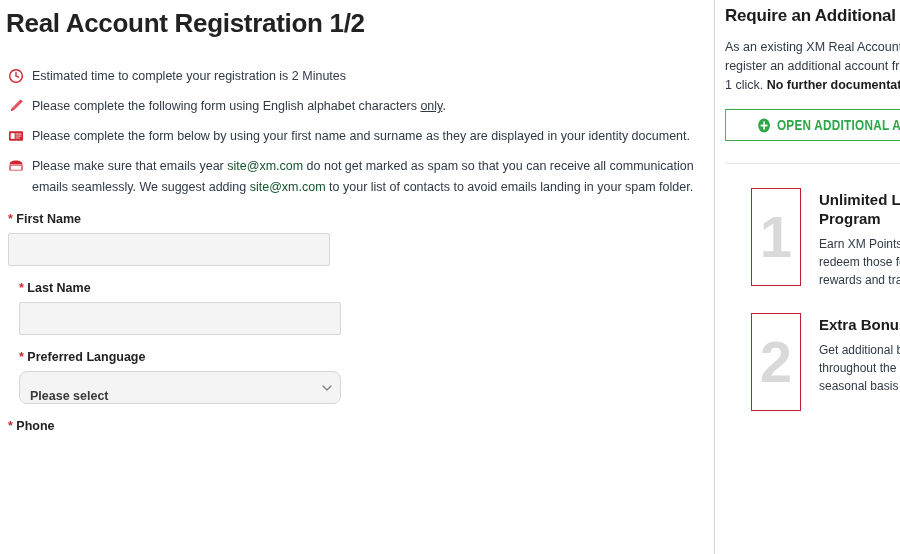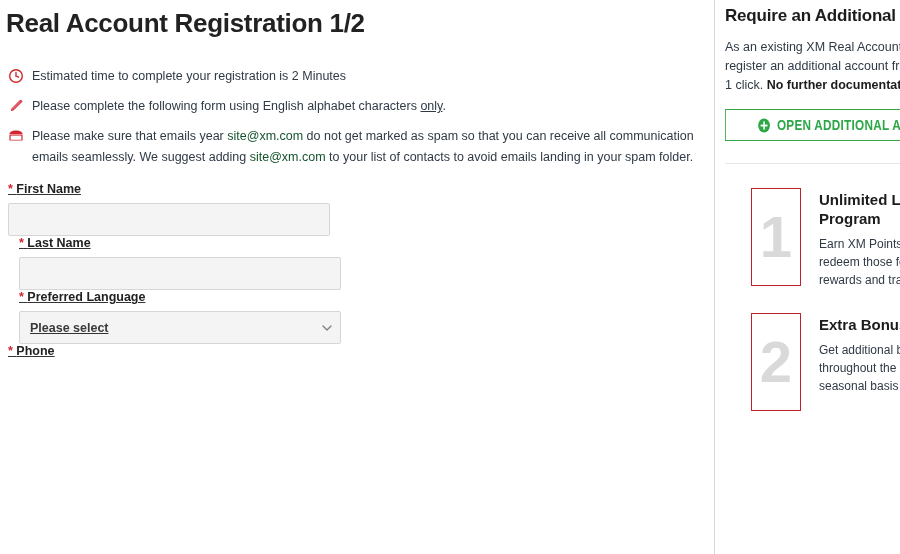--- a/index.html
+++ b/index.html
@@ -71,21 +71,21 @@
     letter-spacing: -0.2px;
   }
 
   .form-grid {
     margin-top: 14px;
     display: flex;
     flex-wrap: wrap;
   }
   .field {
     width: 350px;
-    text-decoration: underline;
+    margin-bottom: 15px;
   }
   .field.right { margin-left: 11px; }
 
   .field-label {
     font-size: 12.5px;
     font-weight: bold;
     color: #222222;
     margin: 0 0 7px 2px;
     display: block;
   }
@@ -106,24 +106,24 @@
     margin-left: 2px;
   }
 
   
   .select-shell {
     position: relative;
     width: 322px;
     height: 33px;
     background: #f4f4f4;
     border: 1px solid #d6d6d6;
-    border-radius: 2px;
+    border-radius: 8px;
     margin-left: 2px;
     display: flex;
-    align-items: center;
+    align-items: flex-end;
   }
   .select-shell .sel-value {
     flex: 1;
     padding: 0 10px;
     font-size: 12.5px;
     font-weight: bold;
     color: #3a3a3a;
     white-space: nowrap;
     overflow: hidden;
   }
@@ -269,20 +269,32 @@
       <div class="notice">
         <span class="notice-ico">
           <svg width="16" height="16" viewBox="0 0 16 16">
             <path d="M12.6 1.9 L14.1 3.4 L5.6 11.9 L3.4 12.6 L4.1 10.4 Z" fill="#e8616f" stroke="#d1262f" stroke-width="0.9" stroke-linejoin="round"></path>
             <path d="M11.4 3.1 L12.9 4.6" stroke="#d1262f" stroke-width="0.9"></path>
           </svg>
         </span>
         <span>Please complete the following form using English alphabet characters </span><span class="u-under">only</span><span>.</span>
       </div>
 
+      <div class="notice">
+        <span class="notice-ico">
+          <svg width="16" height="16" viewBox="0 0 16 16">
+            <rect x="1" y="3.3" width="14" height="9.4" rx="0.8" fill="#d1262f"></rect>
+            <rect x="2.7" y="5.2" width="4" height="5.6" fill="#ffffff"></rect>
+            <rect x="7.6" y="5.3" width="5.8" height="1.5" fill="#f3a0a8"></rect>
+            <rect x="7.6" y="7.5" width="5.8" height="1.2" fill="#f3a0a8"></rect>
+            <rect x="7.6" y="9.4" width="4.2" height="1.2" fill="#f3a0a8"></rect>
+          </svg>
+        </span>
+        <span>Please complete the form below by using your first name and surname as they are displayed in your identity document.</span>
+      </div>
 
       <div class="notice">
         <span class="notice-ico">
           <svg width="16" height="16" viewBox="0 0 16 16">
             <path d="M1.4 6.6 C1.4 4.1 3.4 2.4 8 2.4 C12.6 2.4 14.6 4.1 14.6 6.6 Z" fill="#d1262f"></path>
             <rect x="1.4" y="6.9" width="13.2" height="5.6" rx="0.6" fill="#d1262f"></rect>
             <rect x="2.6" y="7.6" width="10.8" height="4.2" fill="#ffffff"></rect>
           </svg>
         </span>
         <span>Please make sure that emails year </span><span class="mail-link">site@xm.com</span><span> do not get marked as spam so that you can receive all communication emails seamlessly. We suggest adding </span><span class="mail-link">site@xm.com</span><span> to your list of contacts to avoid emails landing in your spam folder.</span>

